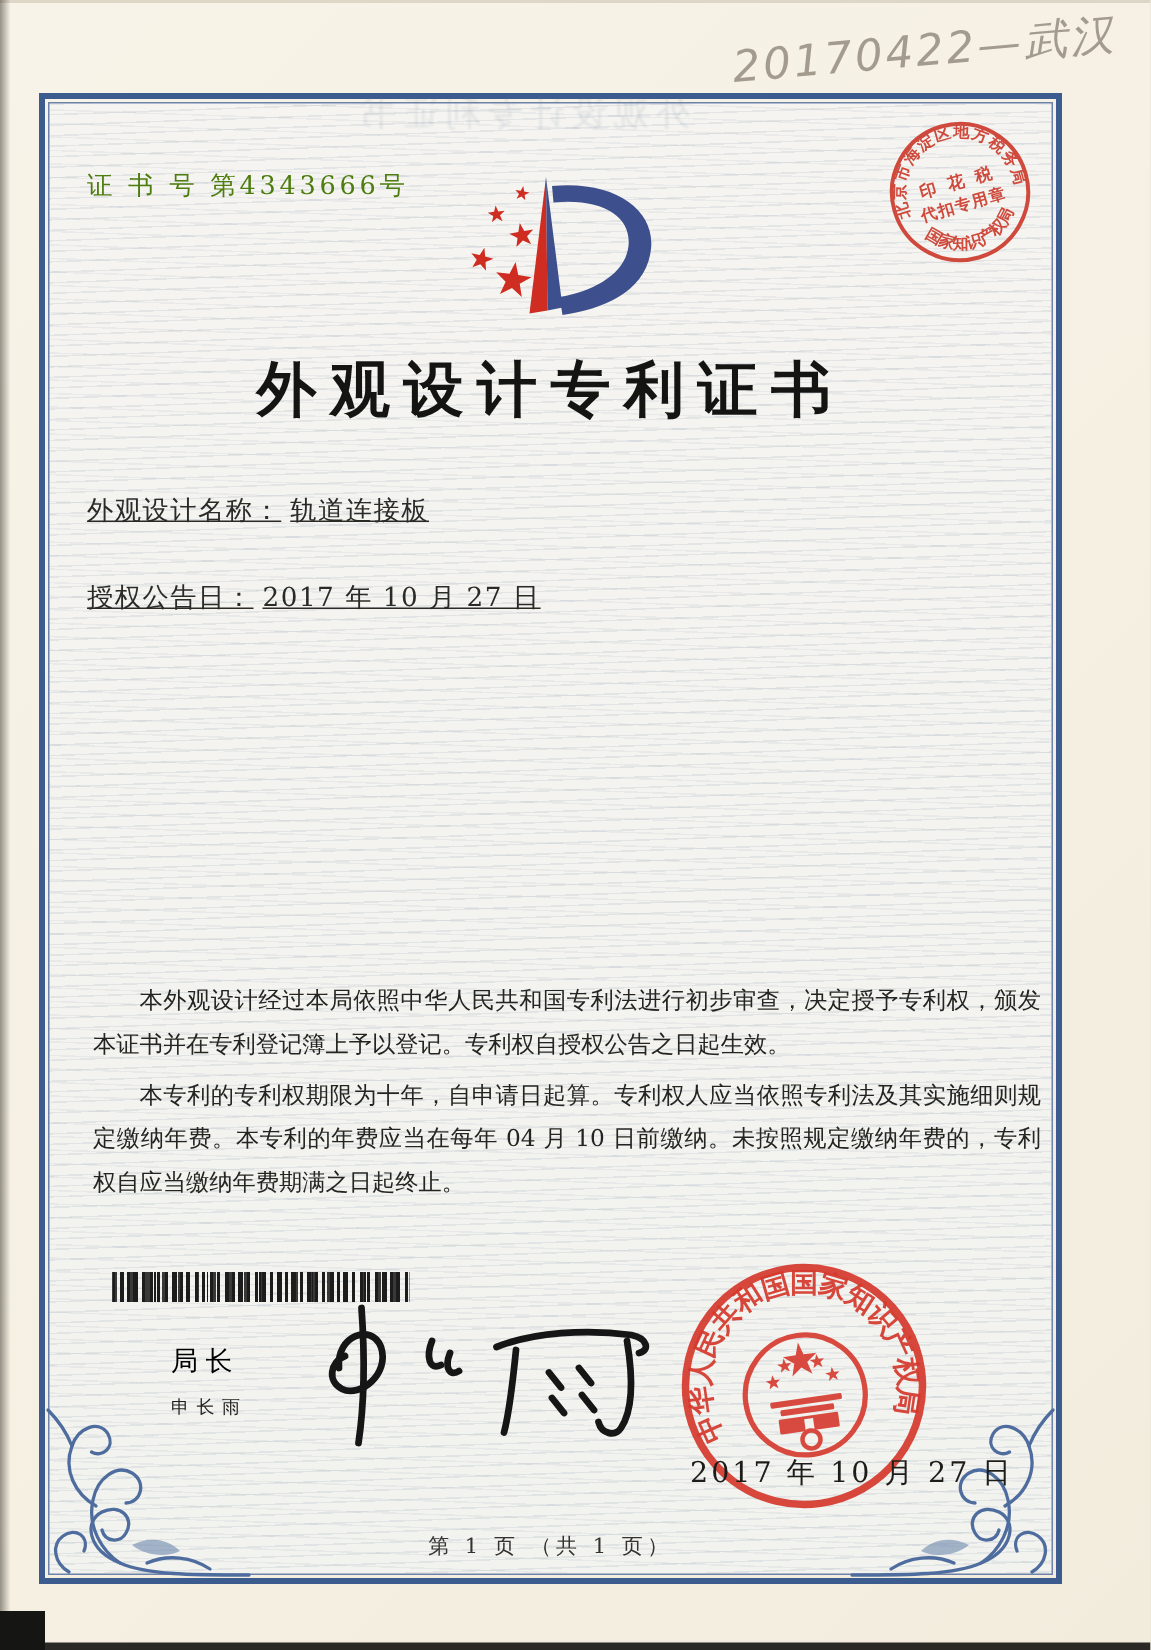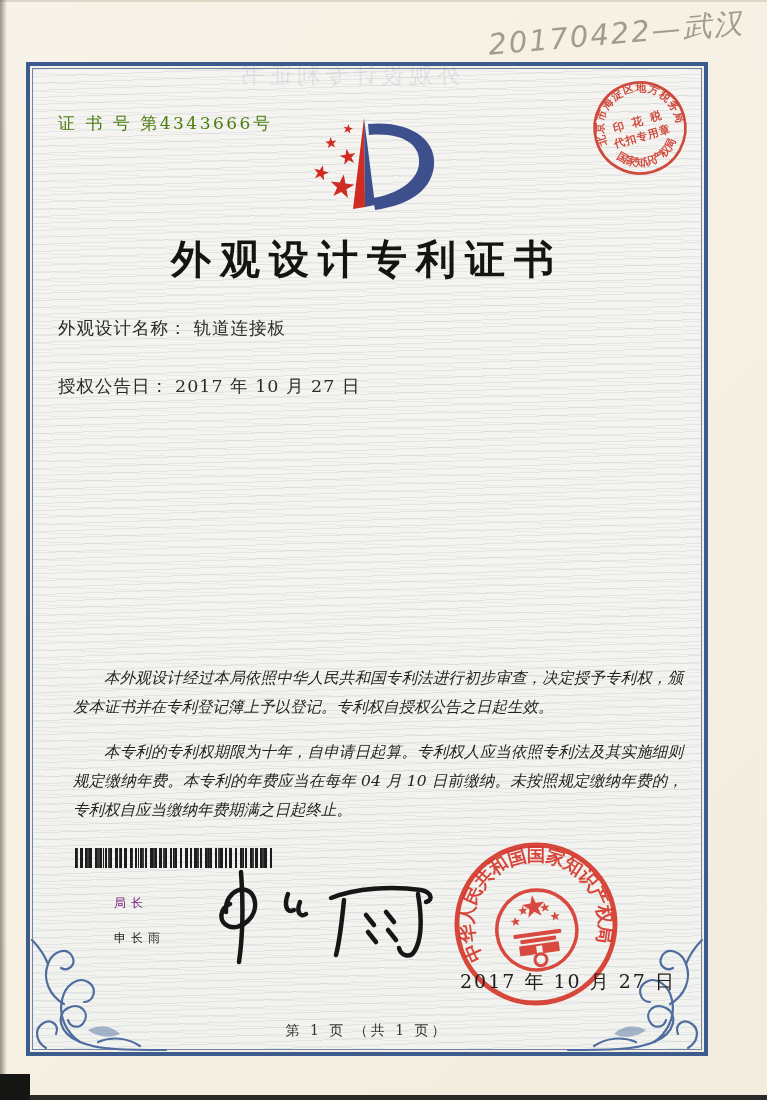--- a/index.html
+++ b/index.html
@@ -53,39 +53,39 @@
     font-size:17px;letter-spacing:2.5px;color:#4d7c0f;
   }
   .logo{position:absolute;left:295px;top:110px;width:180px;height:132px;}
   .stamp-top{position:absolute;left:591px;top:79px;width:98px;height:98px;transform:rotate(-16deg);}
 
   .title{
     position:absolute;left:26px;top:232px;width:682px;text-align:center;
     font-size:40px;font-weight:bold;letter-spacing:9px;color:#141413;
   }
 
-  .fields{position:absolute;left:58px;top:316px;width:600px;}
+  .fields{position:absolute;left:58px;top:328px;width:600px;text-decoration:underline;}
   .field-row{height:58px;font-size:17.5px;letter-spacing:1px;color:#2a2a27;white-space:pre;}
   .field-row .val{margin-left:6px;}
 
   .body-text{
     position:absolute;left:57px;top:648px;width:642px;
     font-size:15.5px;line-height:29px;text-align:justify;color:#242420;
   }
-  .body-text p{margin:16px;text-indent:2em;font-style:italic;}
+  .body-text p{margin:5px;text-indent:2em;}
 
   .barcode{
     position:absolute;left:75px;top:848px;width:198px;height:20px;
     background-image:
       repeating-linear-gradient(90deg,#1c1c1c 0 2px,rgba(0,0,0,0) 2px 5px),
       repeating-linear-gradient(90deg,#1c1c1c 0 1px,rgba(0,0,0,0) 1px 7px),
       repeating-linear-gradient(90deg,rgba(25,25,25,.85) 0 3px,rgba(0,0,0,0) 3px 11px);
   }
 
-  .sig-title{position:absolute;left:114px;top:895px;font-size:12px;letter-spacing:5px;color:#701a75;}
+  .sig-title{position:absolute;left:114px;top:895px;font-size:18px;letter-spacing:5px;color:#000000;}
   .sig-name{position:absolute;left:114px;top:930px;font-size:12px;letter-spacing:5px;color:#1f1e1b;}
   .signature{position:absolute;left:196px;top:860px;width:250px;height:115px;}
 
   .seal-bottom{position:absolute;left:450px;top:838px;width:172px;height:172px;transform:rotate(-8deg);}
   .seal-date{
     position:absolute;left:460px;top:969px;font-size:19px;letter-spacing:2px;color:#1d1c19;white-space:nowrap;
   }
   .footer{
     position:absolute;left:26px;top:1022px;width:682px;text-align:center;
     font-size:14px;letter-spacing:3px;color:#33322e;

